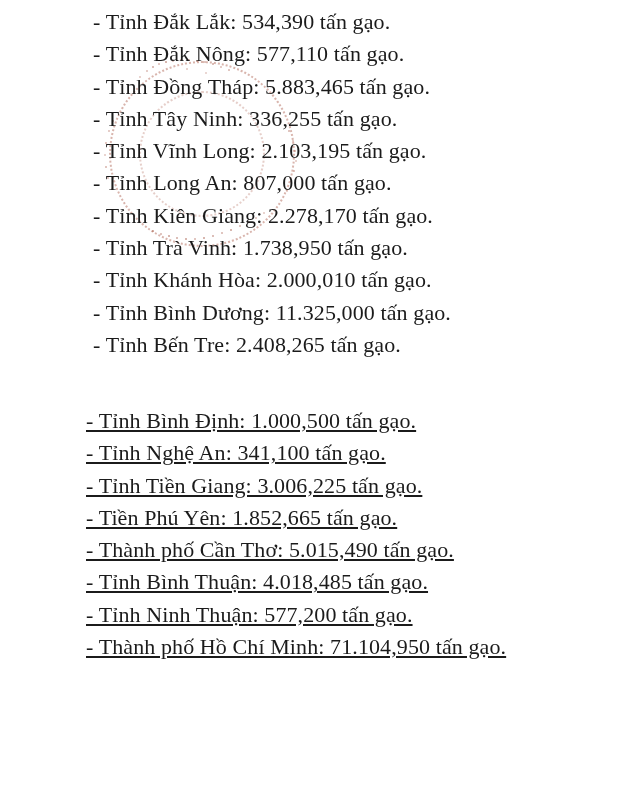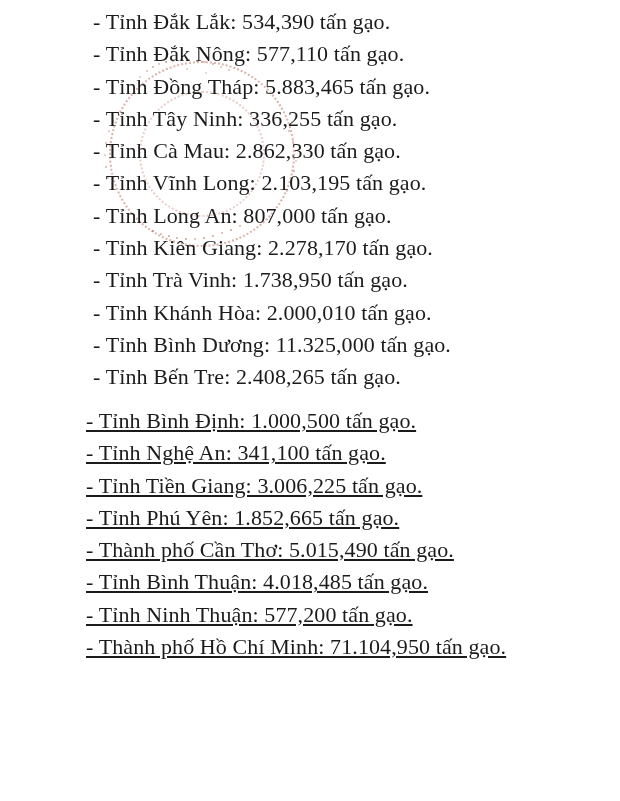--- a/index.html
+++ b/index.html
@@ -70,34 +70,33 @@
     <div class="speck speck-top"></div>
     <div class="speck speck-bottom"></div>
     <div class="speck speck-sides"></div>
   </div>
 
   <div class="group group-a">
     <div class="line">- Tỉnh Đắk Lắk: 534,390 tấn gạo.</div>
     <div class="line">- Tỉnh Đắk Nông: 577,110 tấn gạo.</div>
     <div class="line">- Tỉnh Đồng Tháp: 5.883,465 tấn gạo.</div>
     <div class="line">- Tỉnh Tây Ninh: 336,255 tấn gạo.</div>
-    <div class="line">- Tỉnh Cà Mau: 2.862,330 tấn gạo.</div>
     <div class="line">- Tỉnh Vĩnh Long: 2.103,195 tấn gạo.</div>
     <div class="line">- Tỉnh Long An: 807,000 tấn gạo.</div>
     <div class="line">- Tỉnh Kiên Giang: 2.278,170 tấn gạo.</div>
     <div class="line">- Tỉnh Trà Vinh: 1.738,950 tấn gạo.</div>
     <div class="line">- Tỉnh Khánh Hòa: 2.000,010 tấn gạo.</div>
     <div class="line">- Tỉnh Bình Dương: 11.325,000 tấn gạo.</div>
     <div class="line">- Tỉnh Bến Tre: 2.408,265 tấn gạo.</div>
   </div>
 
   <div class="group group-b">
     <div class="line">- Tỉnh Bình Định: 1.000,500 tấn gạo.</div>
     <div class="line">- Tỉnh Nghệ An: 341,100 tấn gạo.</div>
     <div class="line">- Tỉnh Tiền Giang: 3.006,225 tấn gạo.</div>
-    <div class="line">- Tỉnh Phú Yên: 1.852,665 tấn gạo.</div>
+    <div class="line">- Tiền Phú Yên: 1.852,665 tấn gạo.</div>
     <div class="line">- Thành phố Cần Thơ: 5.015,490 tấn gạo.</div>
     <div class="line">- Tỉnh Bình Thuận: 4.018,485 tấn gạo.</div>
     <div class="line">- Tỉnh Ninh Thuận: 577,200 tấn gạo.</div>
     <div class="line">- Thành phố Hồ Chí Minh: 71.104,950 tấn gạo.</div>
   </div>
 
 </div>
 
 </body></html>

